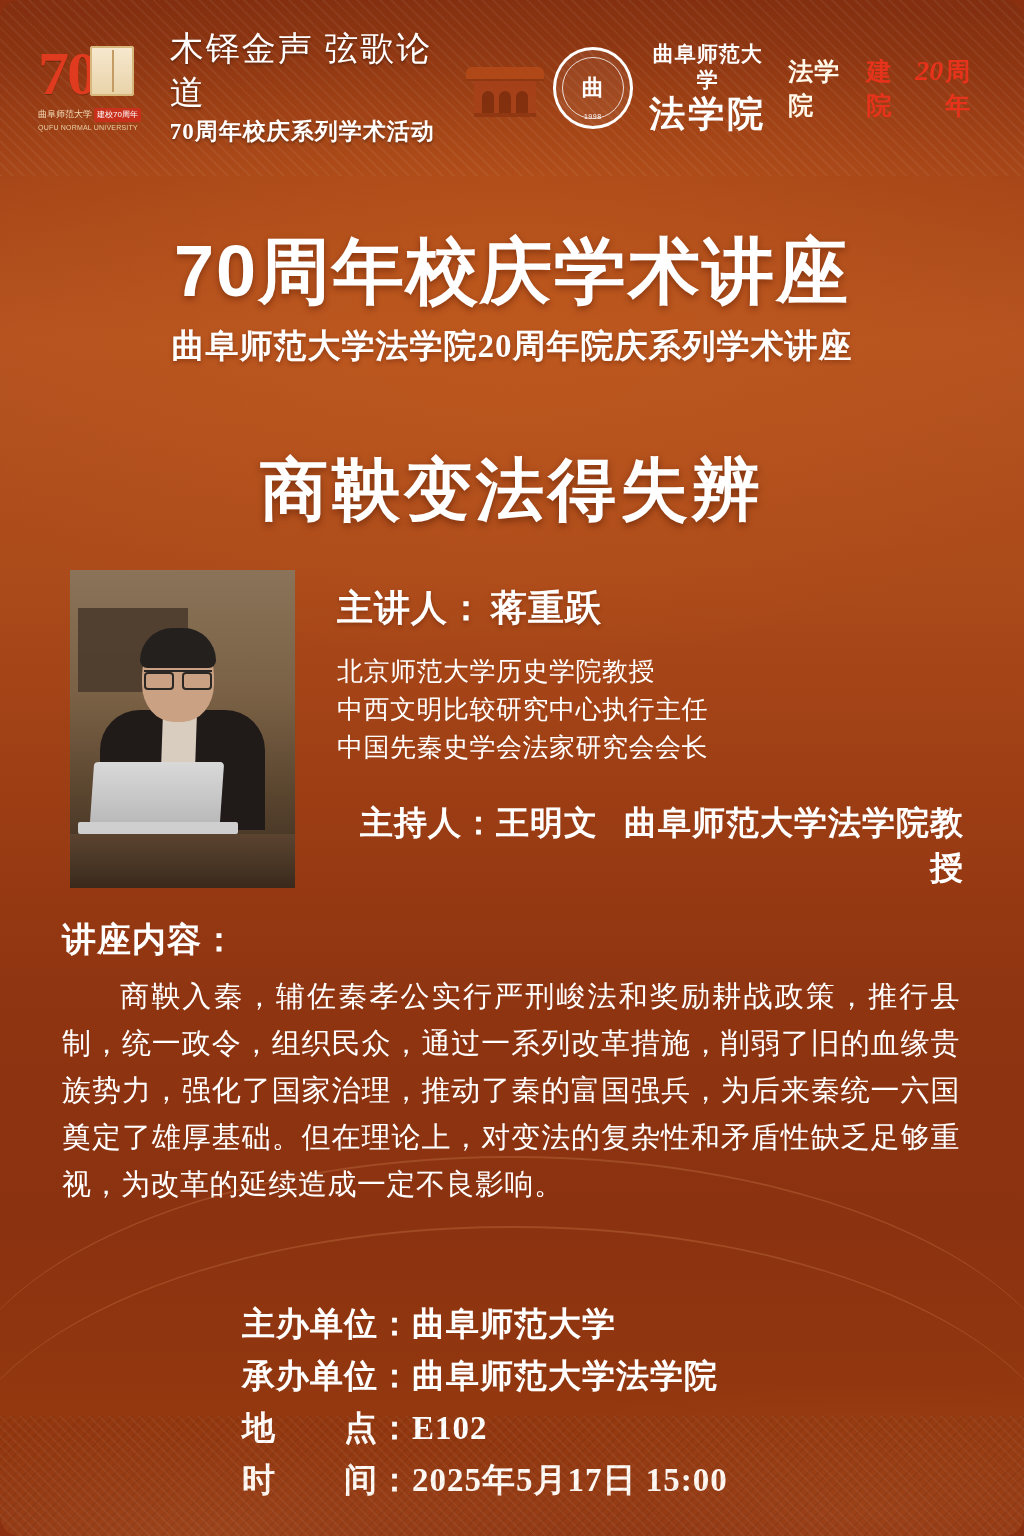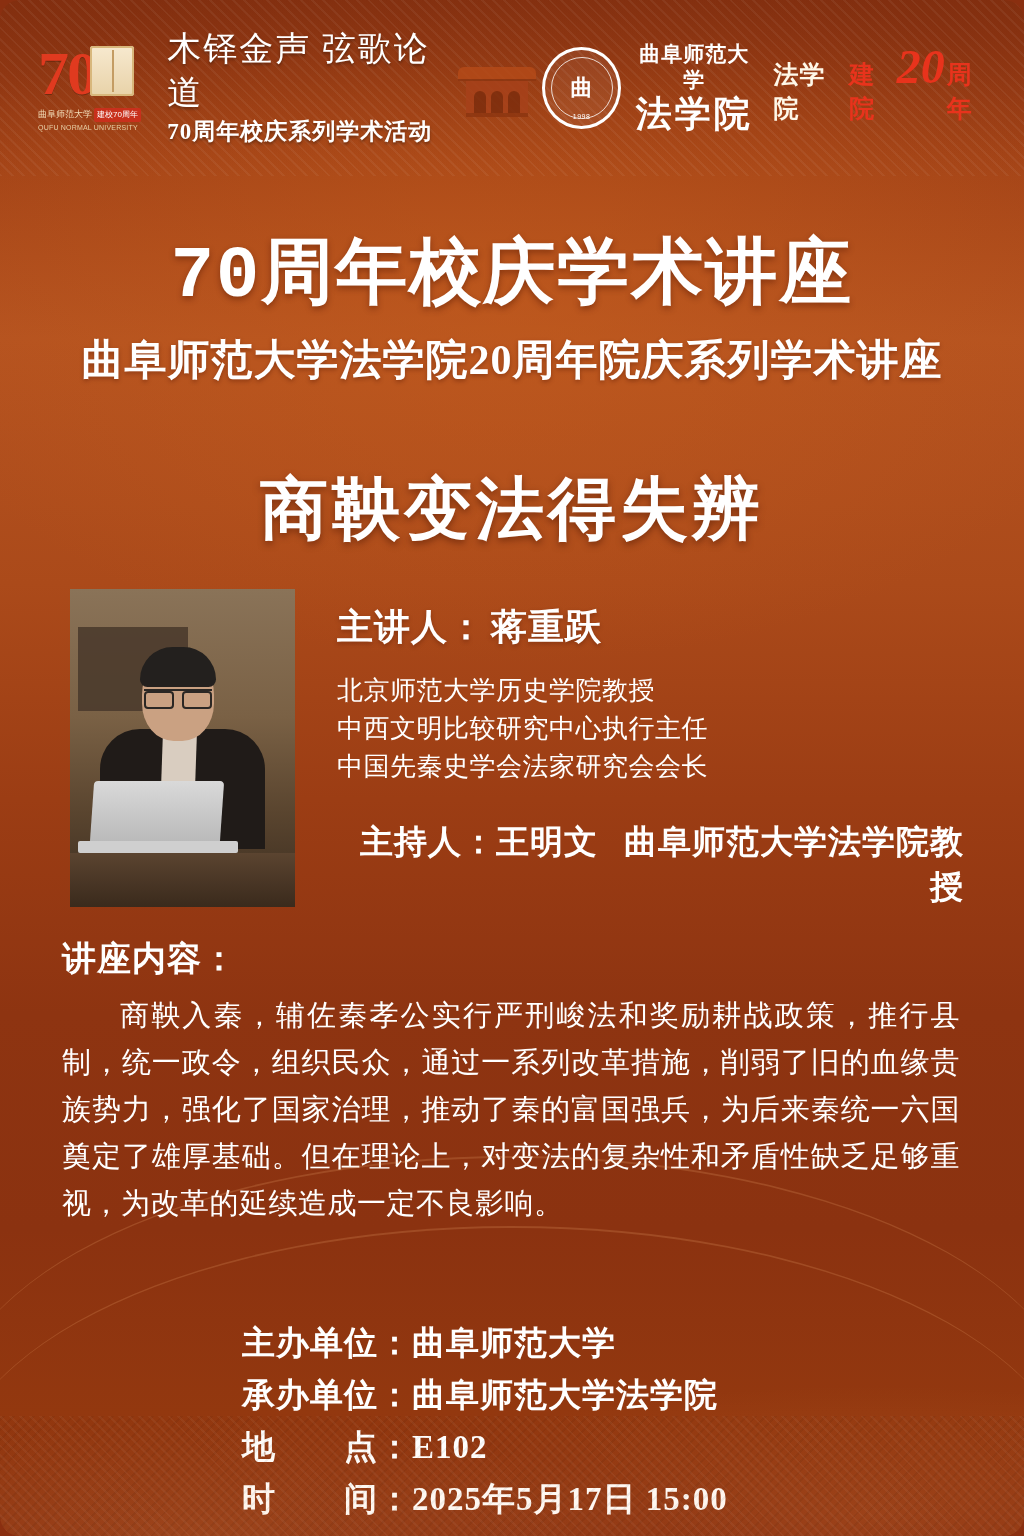--- a/index.html
+++ b/index.html
@@ -256,44 +256,44 @@
   }
   .anniv .red {
     font-family: "Liberation Serif", serif;
     font-size: 25px;
     font-weight: bold;
     color: #e8331c;
     margin-left: 2px;
   }
   .anniv .bignum {
     font-family: "Liberation Serif", serif;
-    font-size: 48px;
+    font-size: 28px;
     font-weight: bold;
     font-style: italic;
     color: #e8331c;
     line-height: 34px;
   }
 
   
   .title-main {
     margin-top: 48px;
     text-align: center;
-    font-family: Liberation Mono, monospace;
+    font-family: Liberation Sans, sans-serif;
     font-weight: bold;
     font-size: 72px;
     color: #ffffff;
     letter-spacing: 2px;
     text-shadow: 0 3px 6px rgba(80,20,0,0.45);
   }
   .title-sub {
-    margin-top: 12px;
+    margin-top: 4px;
     text-align: center;
     font-family: "Liberation Serif", serif;
     font-weight: bold;
-    font-size: 42px;
+    font-size: 33px;
     color: #ffffff;
     letter-spacing: 1px;
     text-shadow: 0 2px 4px rgba(80,20,0,0.4);
   }
   .title-topic {
     margin-top: 76px;
     text-align: center;
     font-family: "Liberation Serif", serif;
     font-weight: bold;
     font-size: 68px;

